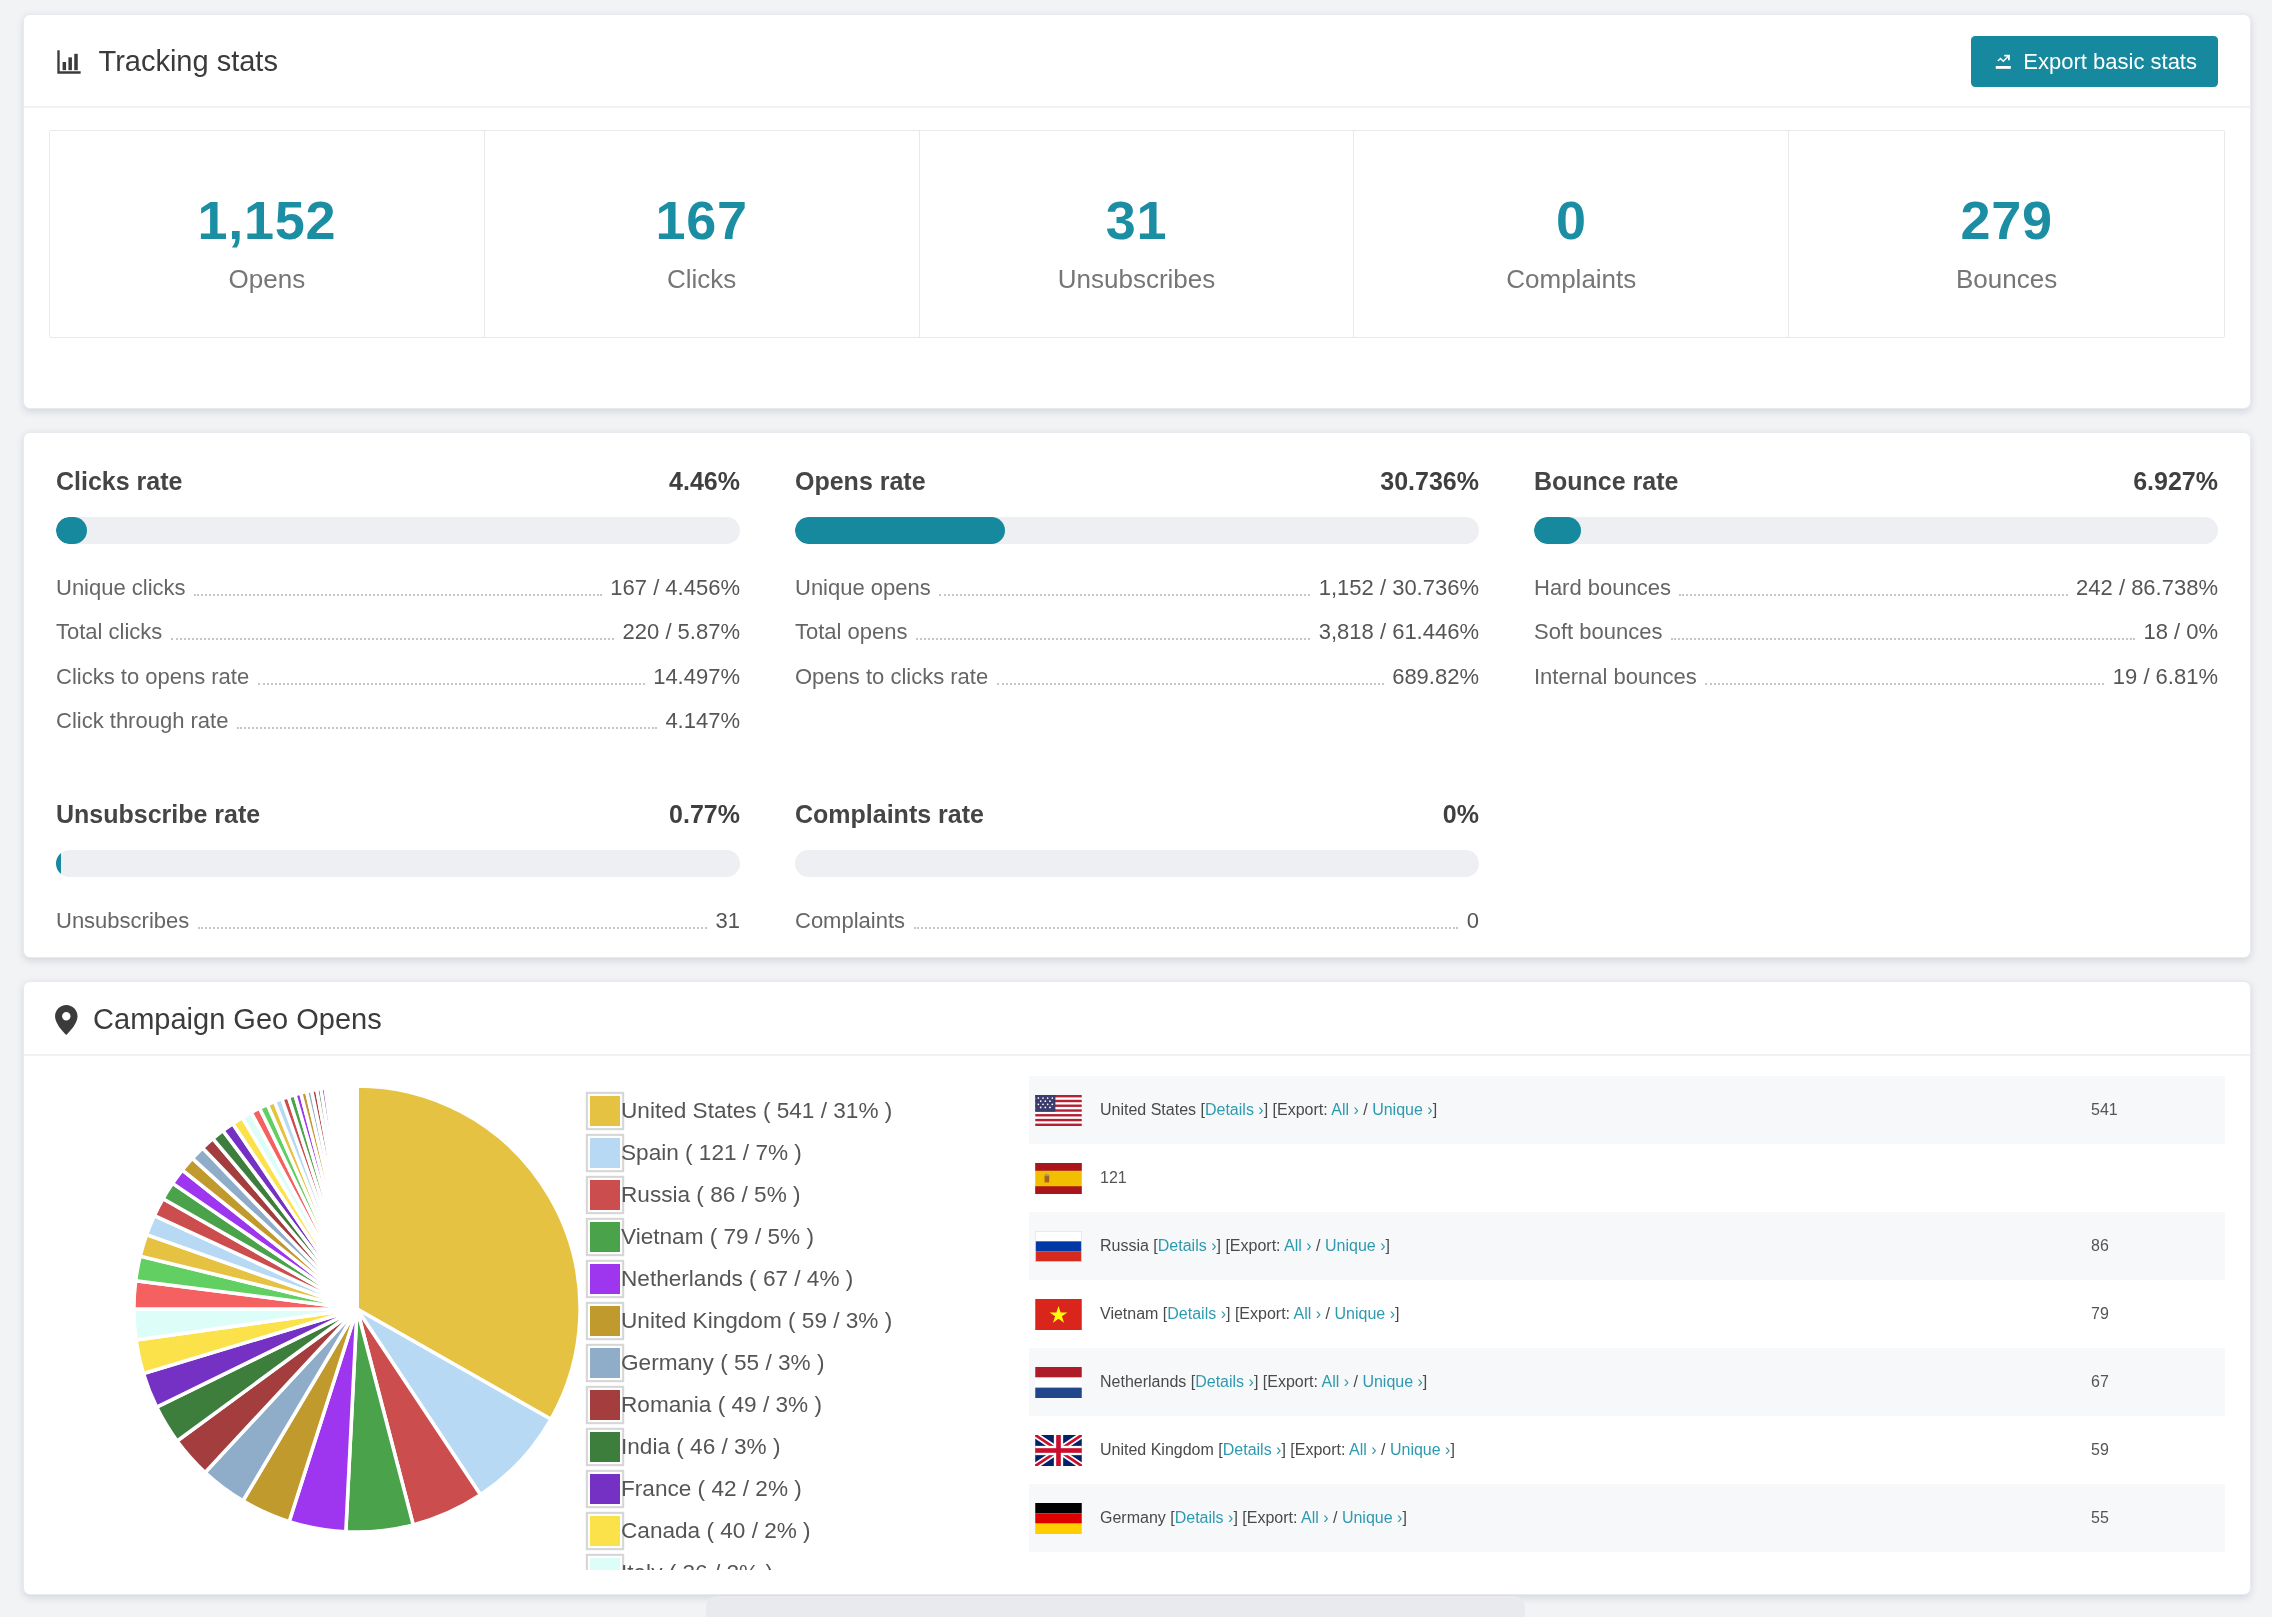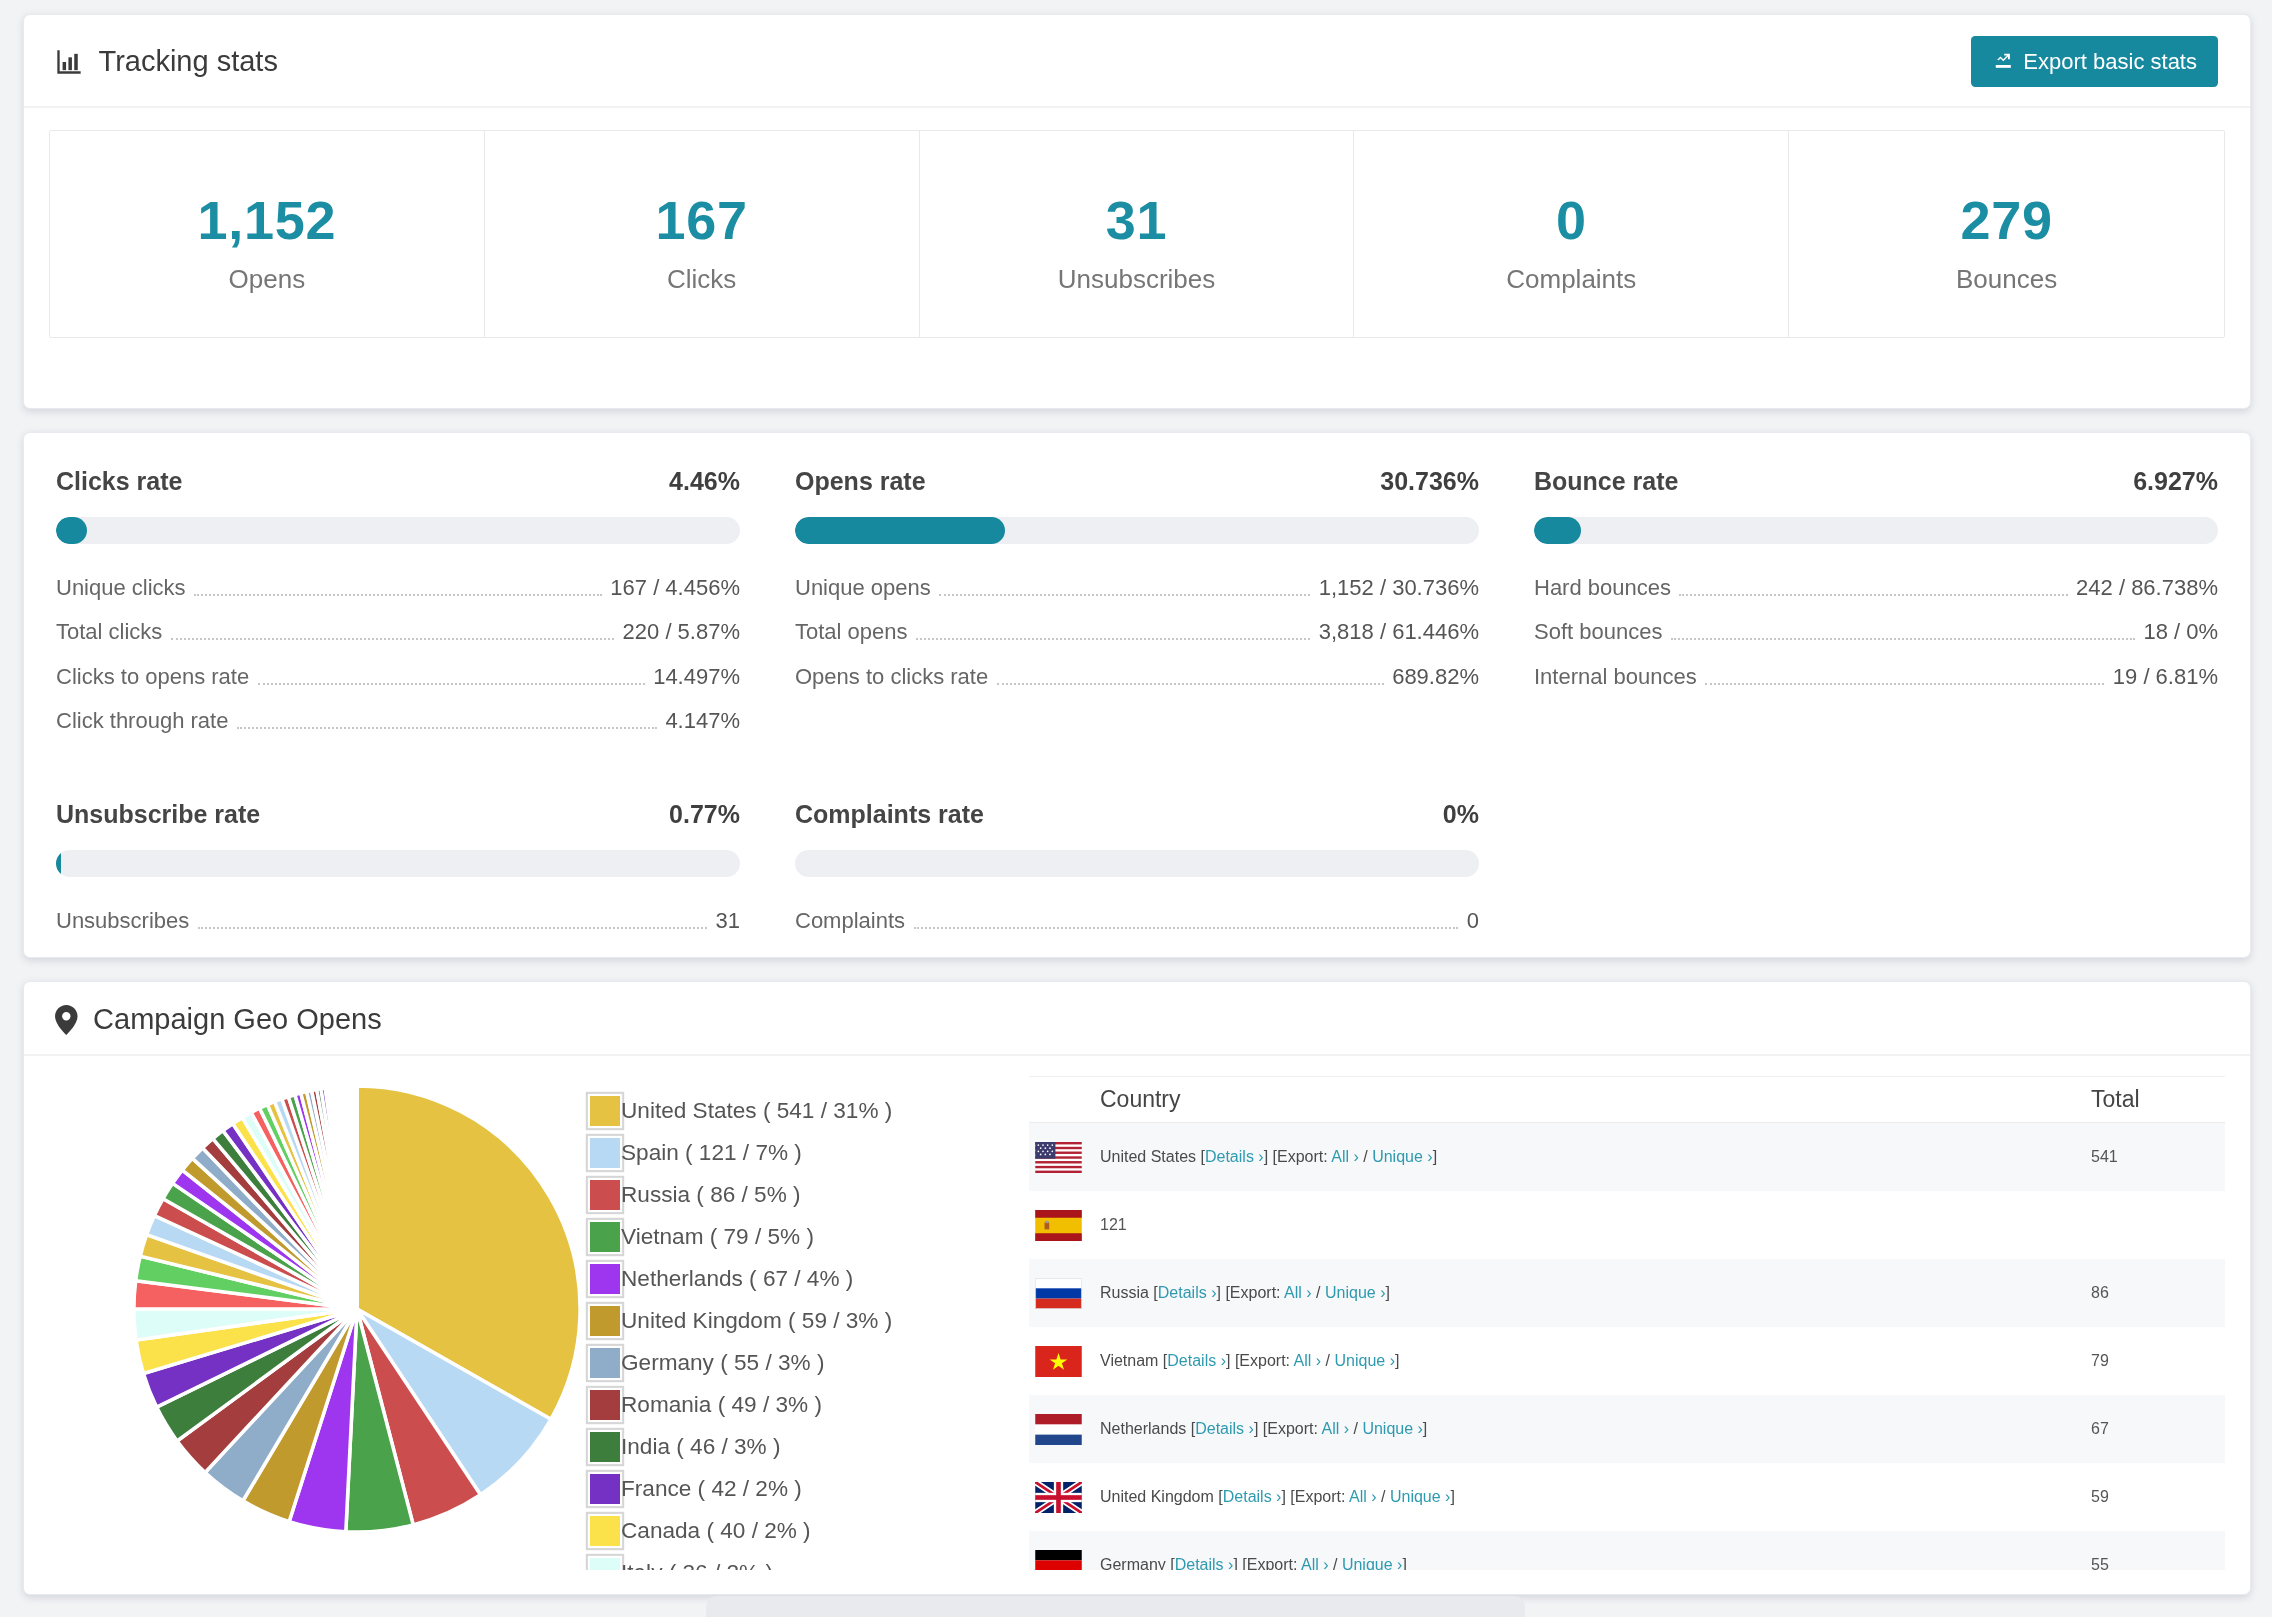--- a/index.html
+++ b/index.html
@@ -10,21 +10,21 @@
   .card { position:absolute; left:23px; width:2228px; background:#fff;
           border:0.7px solid #e9eaf0; border-radius:7px;
           box-shadow:0 2.8px 7px rgba(110,120,140,.22); }
   .card-head { display:flex; justify-content:space-between; align-items:center;
                padding:21px 32px 18.4px 31px; border-bottom:2.8px solid #f2f2f2; }
   .card-title { display:flex; align-items:center; gap:15.5px; font-size:29px; font-weight:500; color:#3b3b3b; }
   .card-title svg { flex:0 0 auto; }
 
   
   #card-tracking { top:14px; height:395px; }
-  .export-btn { display:flex; align-items:flex-start; gap:9px; background:#17899e; color:#fff;
+  .export-btn { display:flex; align-items:center; gap:9px; background:#17899e; color:#fff;
                 border:none; border-radius:4.2px; padding:12.7px 21px; font-size:22px; font-weight:500;
                 font-family:"Liberation Sans", sans-serif; cursor:pointer; }
   .summary { display:grid; grid-template-columns:repeat(5,1fr); margin:22.6px 25px 0 25px;
              border:0.7px solid #e9e9e9; border-radius:2px; }
   .summary .cell { text-align:center; padding:58px 0 42px; border-right:0.7px solid #e9e9e9; }
   .summary .cell:last-child { border-right:none; }
   .summary .num { display:block; font-size:54px; font-weight:800; color:#1b8ea4; letter-spacing:0.7px; }
   .summary .lbl { display:block; margin-top:12.7px; font-size:26px; color:#767676; }
 
   
@@ -346,24 +346,20 @@
           <div class="leg-item">
             <span class="swatch" style="background: rgb(252, 226, 74);"></span>
             <span class="leg-label">Canada ( 40 / 2% )</span>
           </div>
           <div class="leg-item">
             <span class="swatch" style="background: rgb(220, 253, 248);"></span>
             <span class="leg-label">Italy ( 36 / 2% )</span>
           </div>
         </div>
       <div class="table-wrap" id="geo-table">
-          <div class="t-head">
-            <span class="head-country">Country</span>
-            <span class="head-total">Total</span>
-          </div>
           <div class="t-row odd">
             <span class="flag-cell">
               <svg viewBox="0 0 60 40">
                 <rect width="60" height="40" fill="#fff"></rect>
                 <g fill="#b22234">
                   <rect y="0" width="60" height="3.1"></rect>
                   <rect y="6.2" width="60" height="3.1"></rect>
                   <rect y="12.3" width="60" height="3.1"></rect>
                   <rect y="18.5" width="60" height="3.1"></rect>
                   <rect y="24.6" width="60" height="3.1"></rect>

